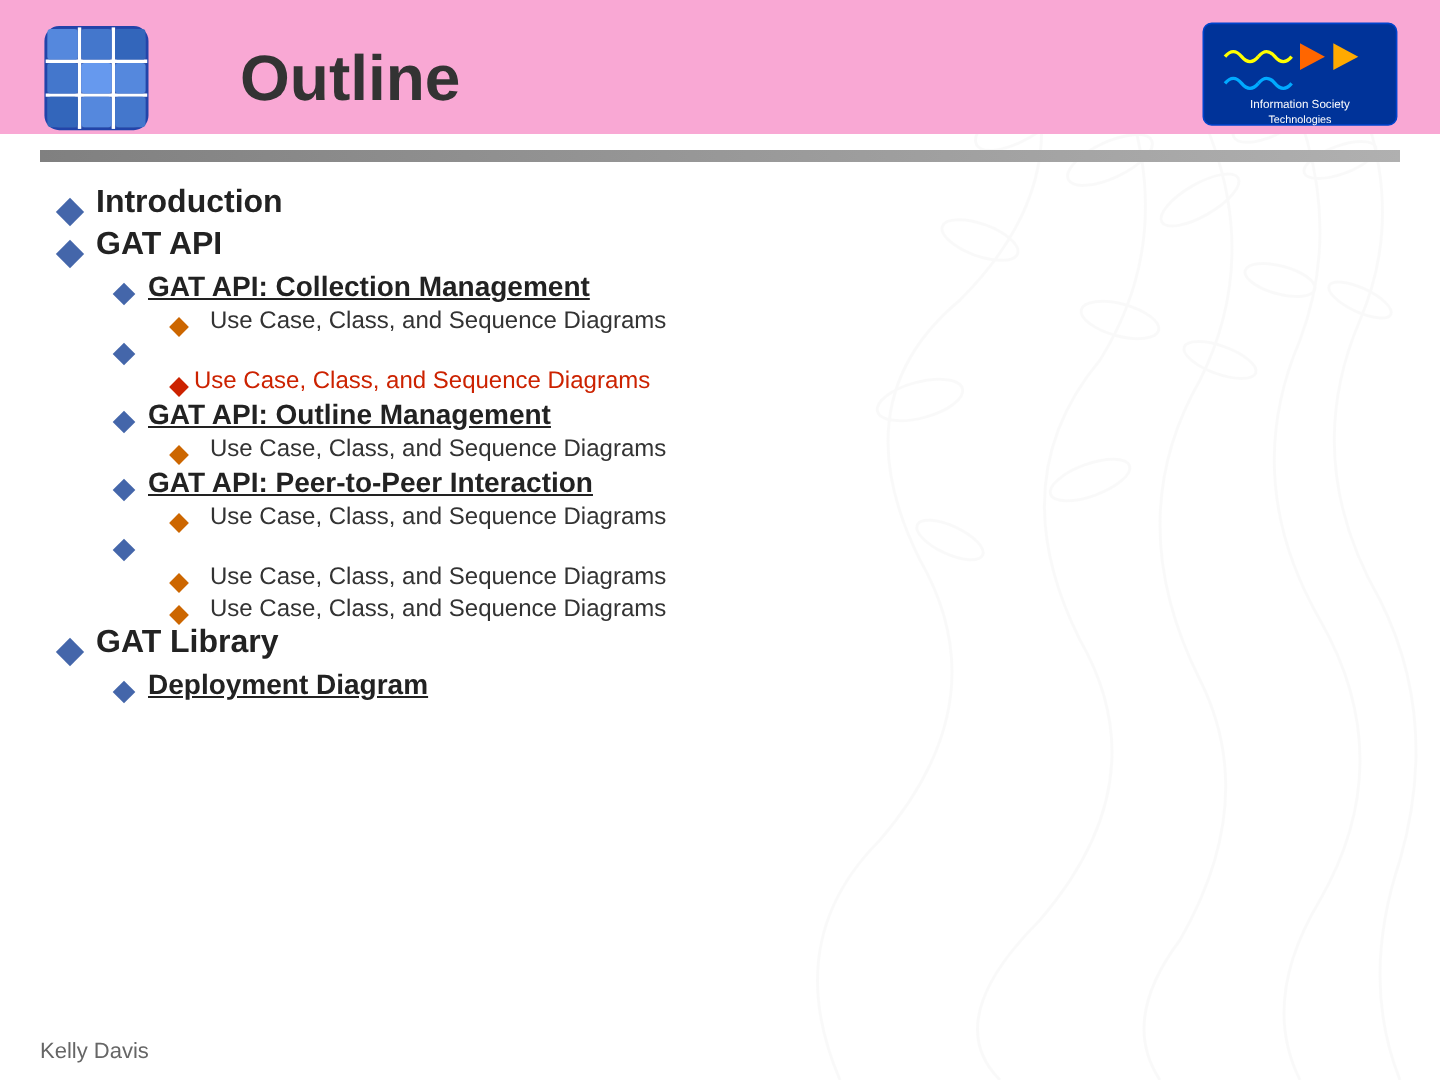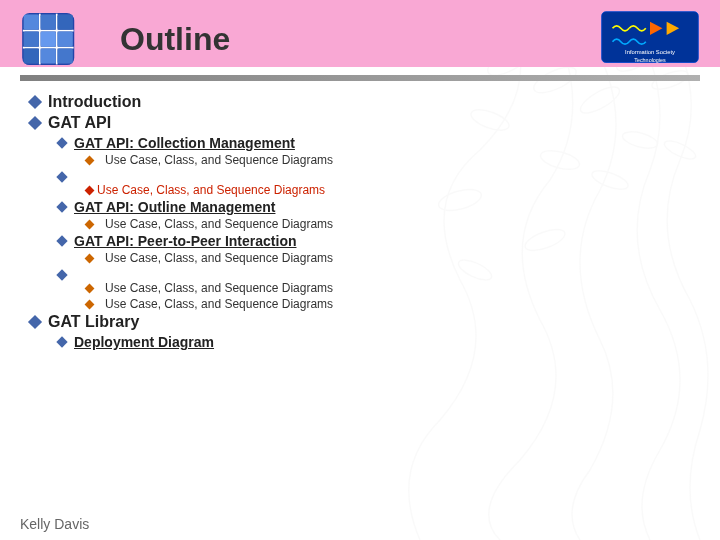--- a/index.html
+++ b/index.html
@@ -79,21 +79,21 @@
     
     .content {
       position: relative;
       z-index: 1;
       padding: 10px 30px 10px 30px;
       font-size: 13px;
     }
 
     .bullet-item {
       display: flex;
-      align-items: flex-start;
+      align-items: flex-end;
       margin-bottom: 3px;
     }
 
     .level1 {
       font-size: 16px;
       font-weight: bold;
       color: #222222;
       margin-bottom: 3px;
       margin-top: 2px;
     }
@@ -119,21 +119,21 @@
       font-size: 12px;
       color: #cc2200;
       margin-bottom: 2px;
       padding-left: 56px;
     }
 
     .footer {
       position: absolute;
       bottom: 8px;
       left: 20px;
-      font-size: 14px;
+      font-size: 11px;
       color: #666666;
       z-index: 1;
     }
 
     
     .diamond {
       width: 10px;
       height: 10px;
       min-width: 10px;
       background: #445577;

